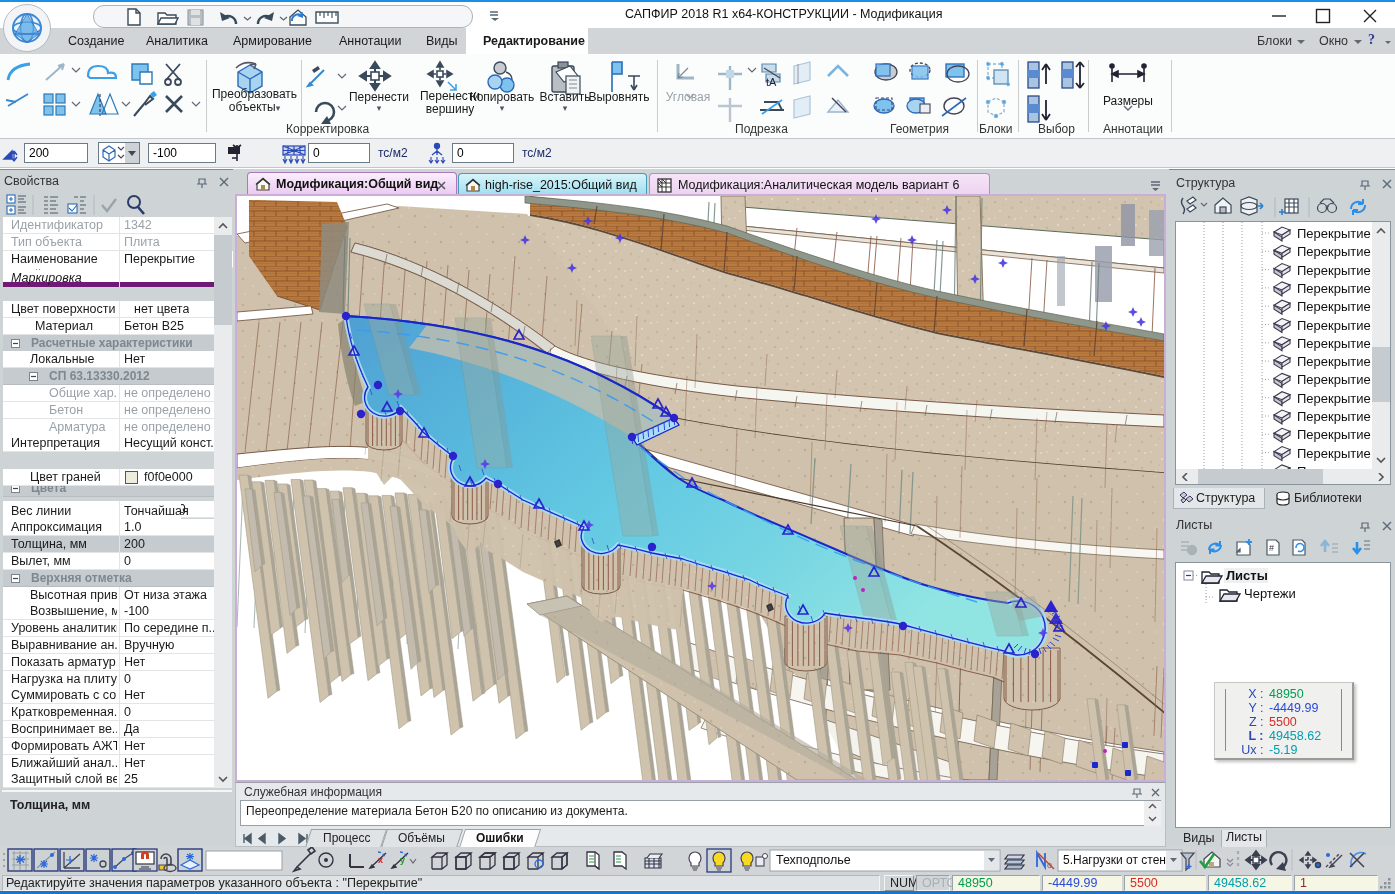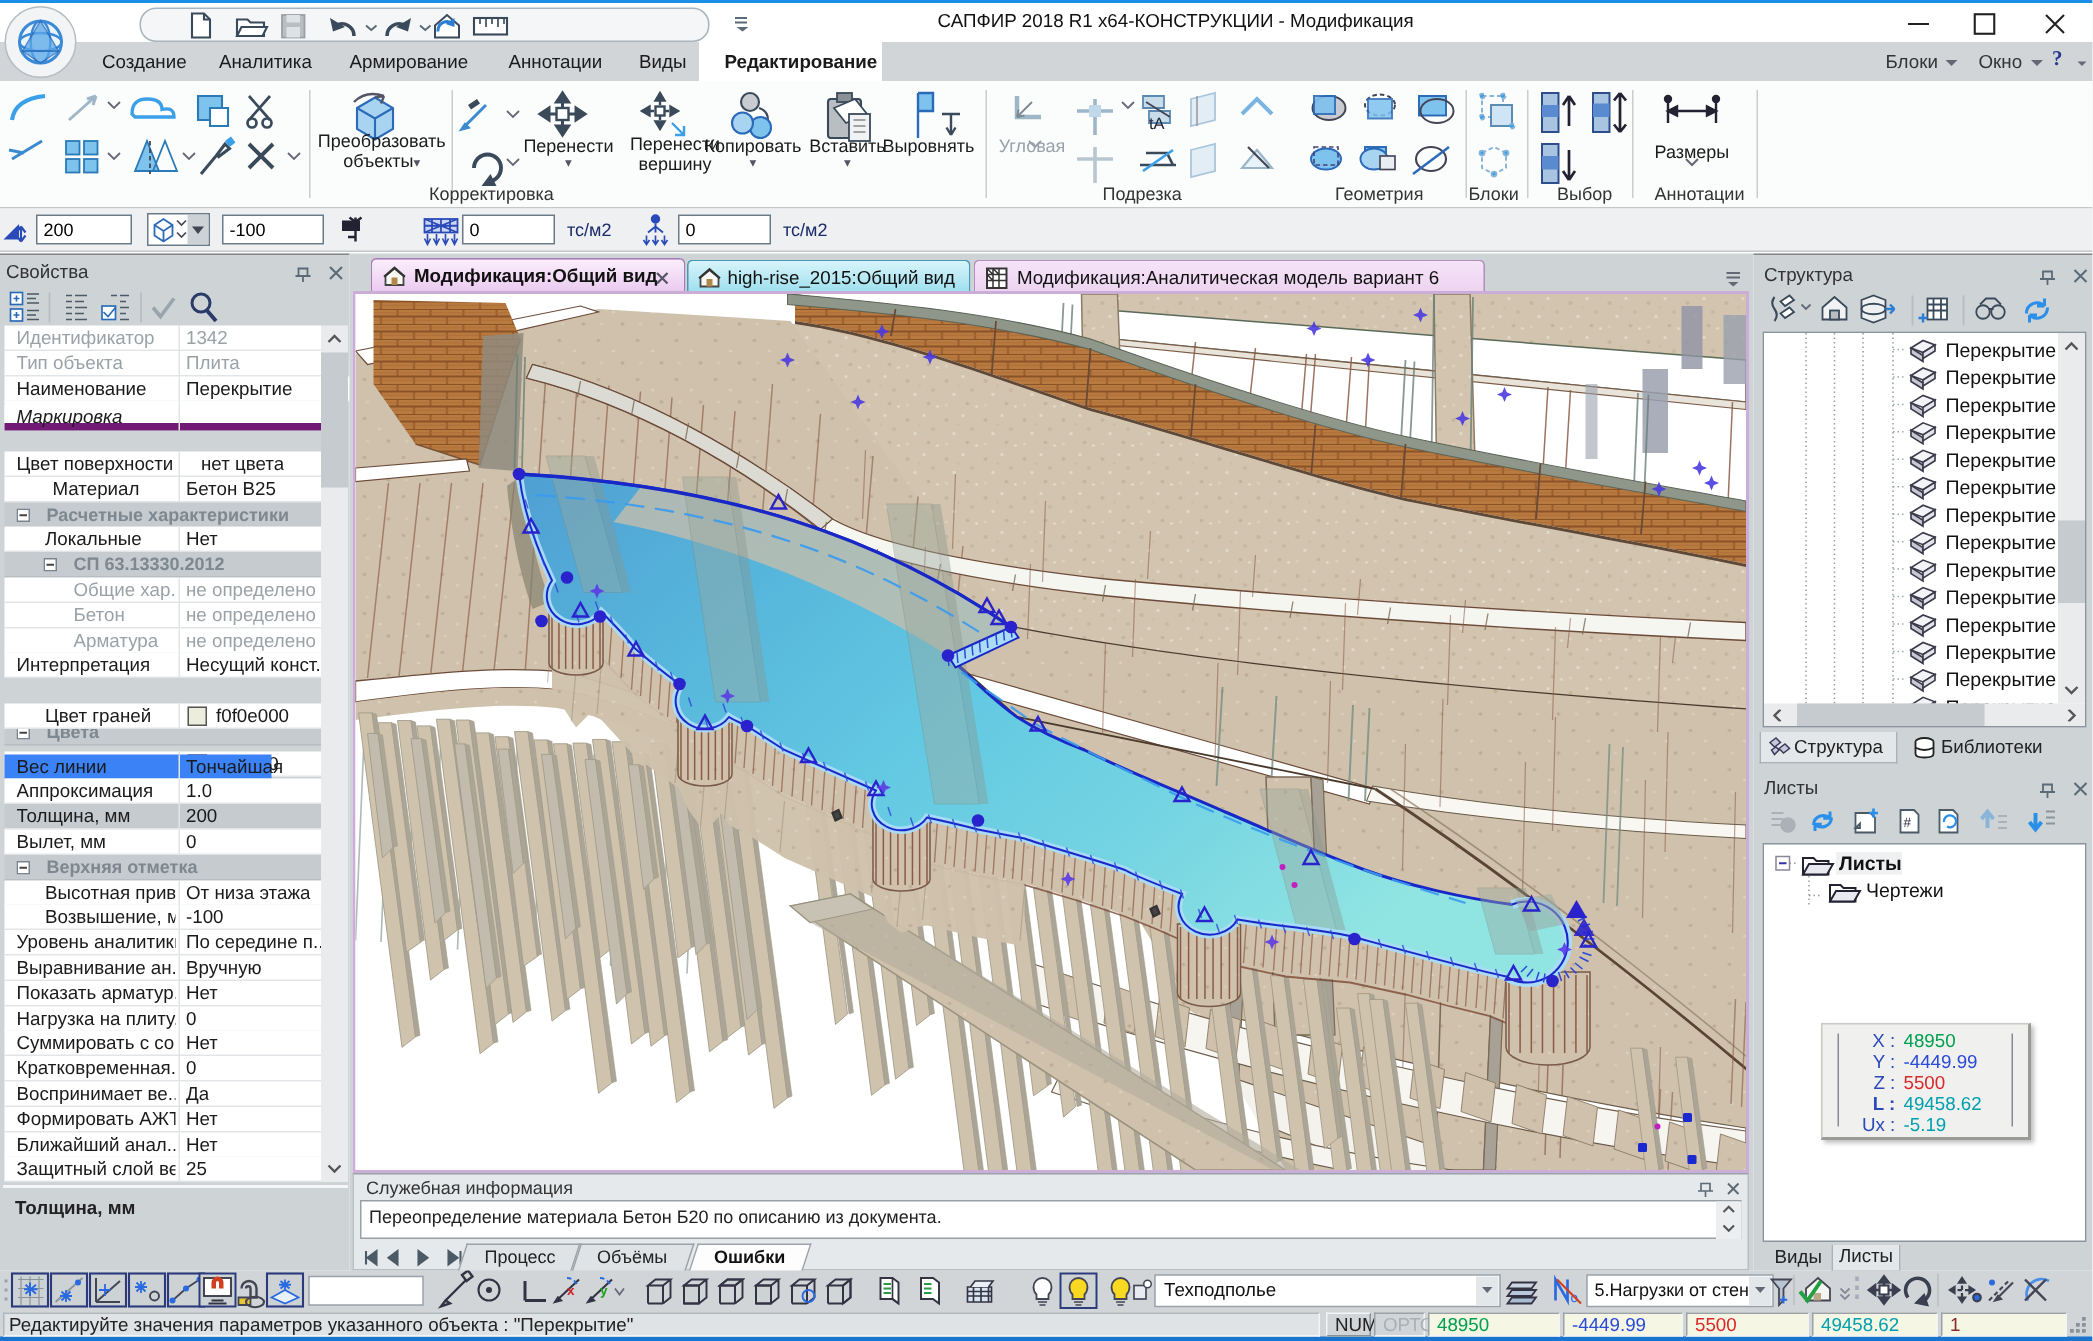--- a/index.html
+++ b/index.html
@@ -412,21 +412,21 @@
         <span class="abs" style="left:116px;top:0;width:1px;height:17px;background:#e2e5e7;"></span>
         <span class="abs" style="left:122px;top:2px;width:13px;height:13px;background:#eceddd;border:1px solid #555;"></span>
         <span class="abs" style="left:141px;top:1px;font-size:12.5px;color:#1a1a1a;white-space:nowrap;width:-27px;overflow:hidden;">f0f0e000</span>
       </div>
       <div class="abs" style="left:3px;top:331px;width:211px;height:17px;background:#fff;border-bottom:1px solid #e2e5e7;">
         <span class="abs" style="left:27px;top:1px;font-size:12.5px;color:#1a1a1a;white-space:nowrap;width:87px;overflow:hidden;">Цвет линий</span>
         <span class="abs" style="left:116px;top:0;width:1px;height:17px;background:#e2e5e7;"></span>
         <span class="abs" style="left:122px;top:2px;width:13px;height:13px;background:#54544a;border:1px solid #555;"></span>
         <span class="abs" style="left:141px;top:1px;font-size:12.5px;color:#1a1a1a;white-space:nowrap;width:-27px;overflow:hidden;">505040</span>
       </div>
-      <div class="abs" style="left:3px;top:332.6px;width:178px;height:17px;background:#3b82f6;border-bottom:1px solid #e2e5e7;">
+      <div class="abs" style="left:3px;top:332.6px;width:178px;height:17px;background:#ffffff;border-bottom:1px solid #e2e5e7;">
         <span class="abs" style="left:8px;top:1px;font-size:12.5px;color:#1a1a1a;white-space:nowrap;width:106px;overflow:hidden;">Вес линии</span>
         <span class="abs" style="left:116px;top:0;width:1px;height:17px;background:#e2e5e7;"></span>
         <span class="abs" style="left:121px;top:1px;font-size:12.5px;color:#1a1a1a;white-space:nowrap;width:-7px;overflow:hidden;">Тончайшая</span>
       </div>
       <div class="abs" style="left:3px;top:349.4px;width:211px;height:17px;background:#fff;border-bottom:1px solid #e2e5e7;">
         <span class="abs" style="left:8px;top:1px;font-size:12.5px;color:#1a1a1a;white-space:nowrap;width:106px;overflow:hidden;">Аппроксимация</span>
         <span class="abs" style="left:116px;top:0;width:1px;height:17px;background:#e2e5e7;"></span>
         <span class="abs" style="left:121px;top:1px;font-size:12.5px;color:#1a1a1a;white-space:nowrap;width:-7px;overflow:hidden;">1.0</span>
       </div>
       <div class="abs" style="left:3px;top:366.2px;width:211px;height:17px;background:#c6cbcf;border-bottom:1px solid #e2e5e7;">

